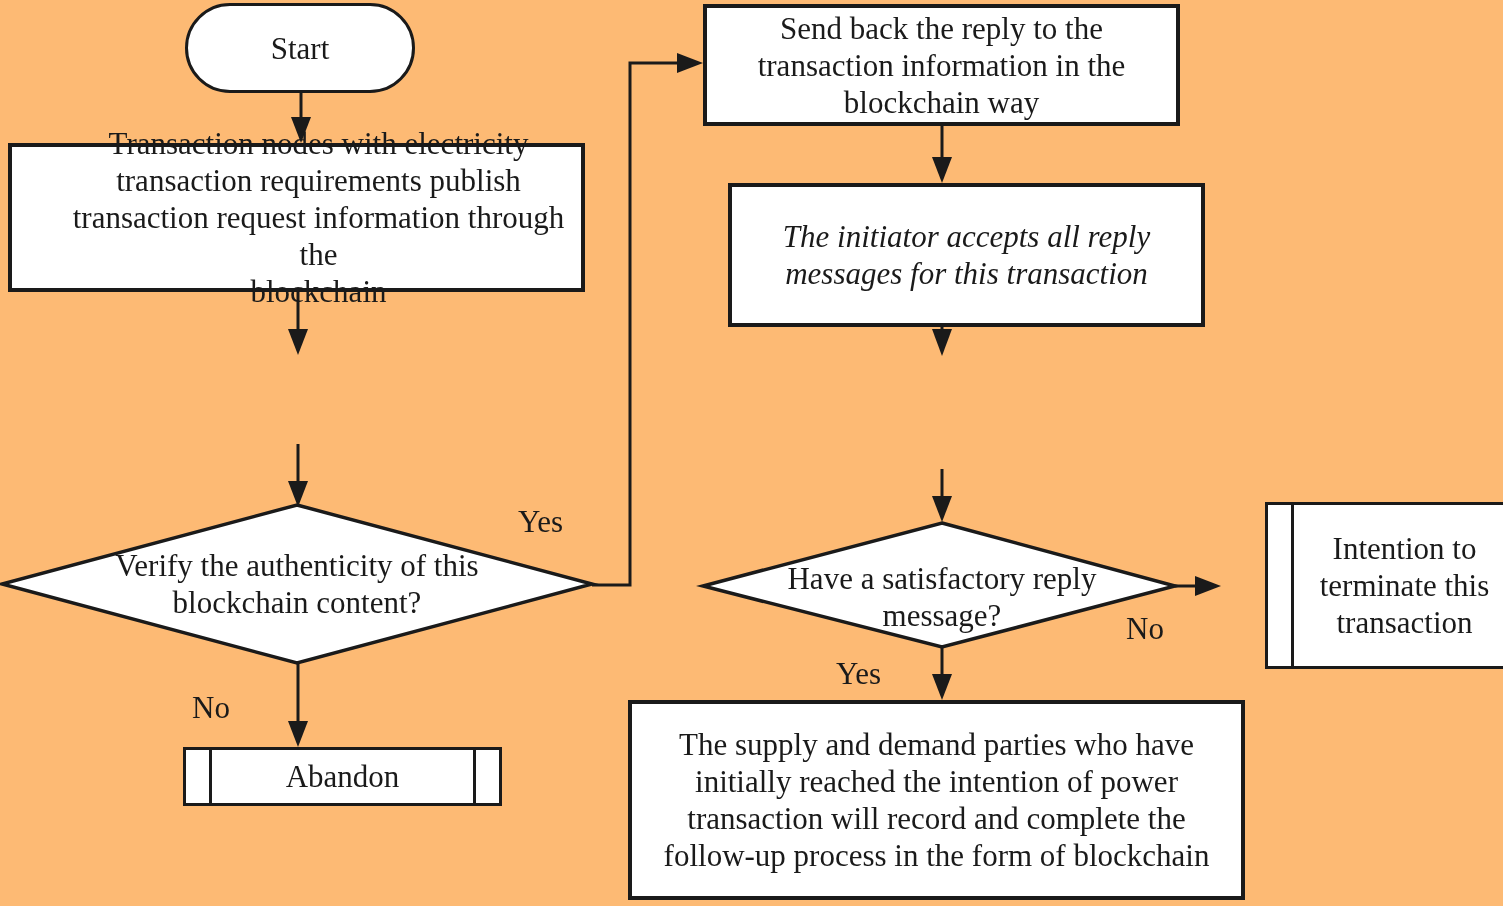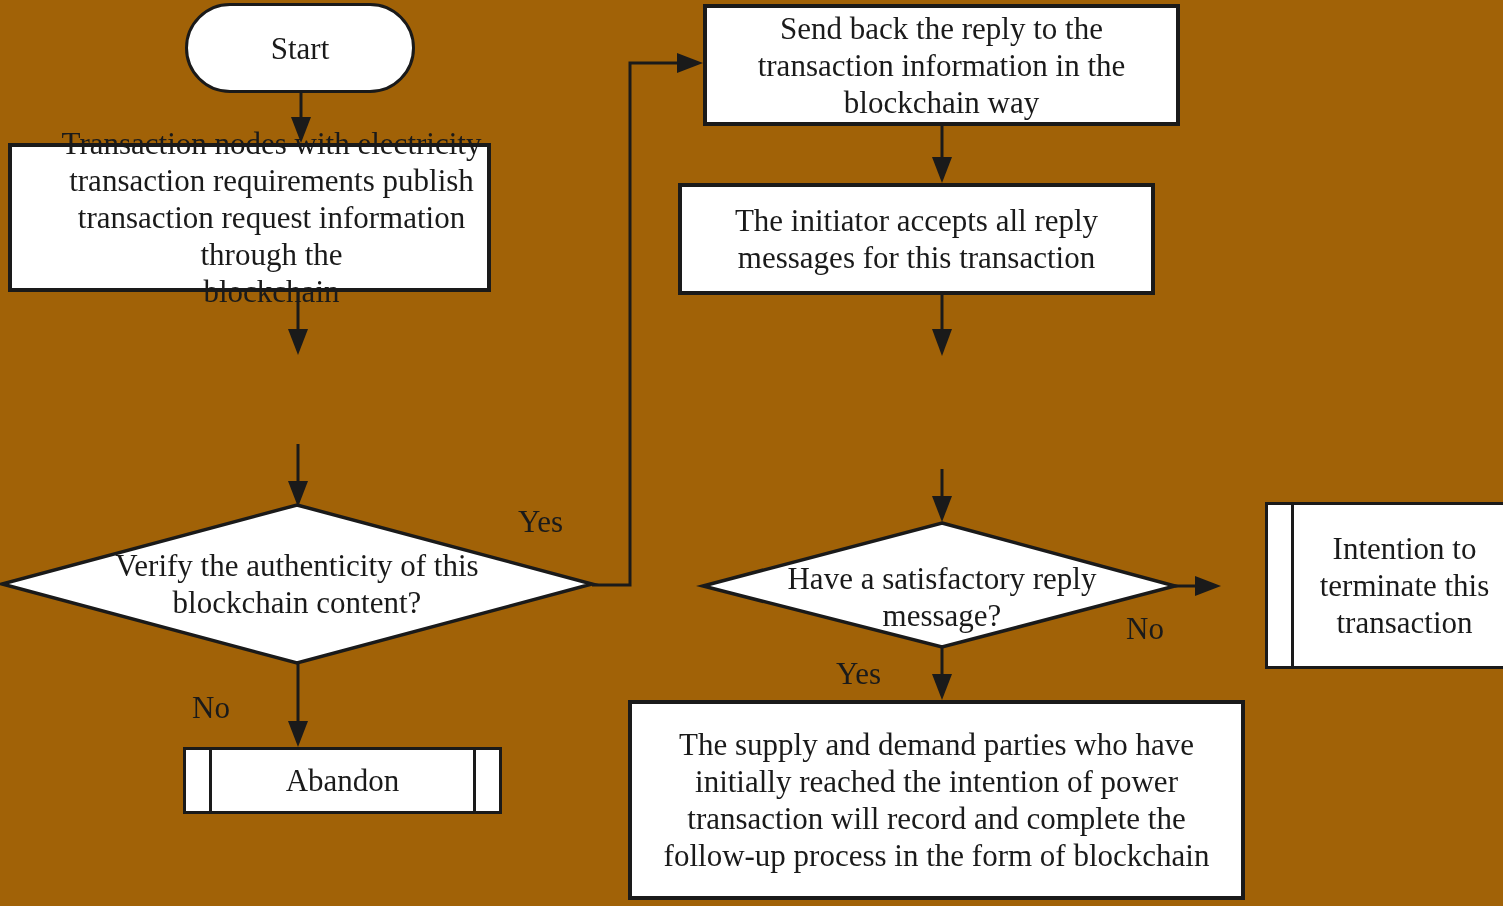--- a/index.html
+++ b/index.html
@@ -1,20 +1,20 @@
 <!DOCTYPE html>
 <html><head>
 <meta charset="utf-8">
 <style>
   html, body { margin: 0; padding: 0; background: #ffffff; }
   .canvas {
     position: relative;
     width: 1503px;
     height: 906px;
-    background: #a16207;
+    background: #fdba74;
     font-family: "Liberation Serif", "DejaVu Serif", serif;
     color: #1a1a1a;
     overflow: hidden;
   }
   .layer-svg { position: absolute; left: 0; top: 0; }
   .node {
     position: absolute;
     box-sizing: border-box;
     display: flex;
     align-items: center;
@@ -47,25 +47,25 @@
   .edge-label {
     position: absolute;
     width: 80px;
     text-align: left;
     font-size: 31px;
     line-height: 37px;
     background: transparent;
   }
   
   #n-start   { left: 185px; top: 3px;   width: 230px; height: 90px; }
-  #n-publish { left: 8px;   top: 143px; width: 483px; height: 149px; padding-left: 44px; }
+  #n-publish { left: 8px;   top: 143px; width: 577px; height: 149px; padding-left: 44px; }
   #n-accept  { left: 18px;  top: 355px; width: 559px; height: 89px; }
-  #n-abandon { left: 139px; top: 747px; width: 319px; height: 67px; }
+  #n-abandon { left: 139px; top: 747px; width: 319px; height: 59px; }
   #n-sendback { left: 703px; top: 4px;   width: 477px; height: 122px; }
-  #n-replies  { left: 678px; top: 183px; width: 477px; height: 112px; }
+  #n-replies  { left: 728px; top: 183px; width: 477px; height: 144px; font-style: italic; }
   #n-verifyinfo { left: 703px; top: 356px; width: 477px; height: 113px; }
   #n-terminate  { left: 1221px; top: 502px; width: 279px; height: 167px; }
   #n-record  { left: 628px; top: 700px; width: 617px; height: 200px; }
   #d1-label { left: 67px;  top: 543px; width: 460px; height: 82px; }
   #d2-label { left: 712px; top: 558px; width: 460px; height: 78px; }
   #lbl-yes1 { left: 518px; top: 503px; }
   #lbl-no1  { left: 192px; top: 689px; }
   #lbl-yes2 { left: 836px; top: 655px; }
   #lbl-no2  { left: 1126px; top: 610px; }
 </style>

